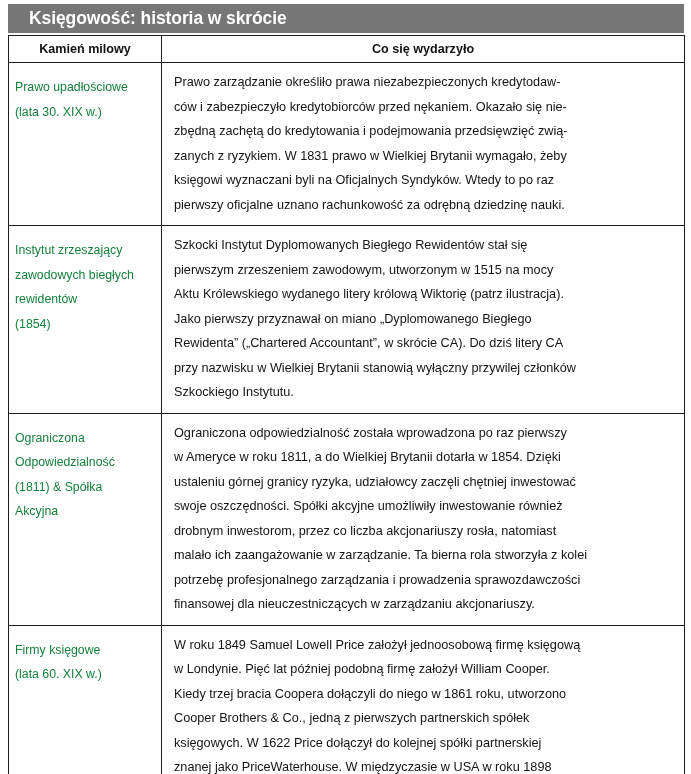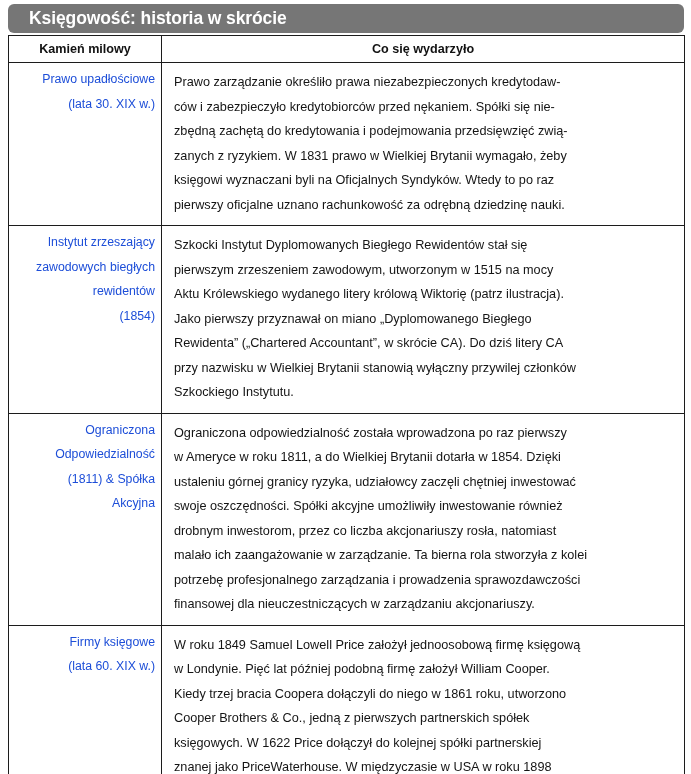--- a/index.html
+++ b/index.html
@@ -26,21 +26,20 @@
     position: absolute;
     left: 8px;
     top: 4px;
     width: 676px;
     height: 29px;
     background: #767676;
     display: flex;
     align-items: center;
     box-sizing: border-box;
     padding-left: 21px;
-    border-radius: 6px;
   }
   .title-bar .title-text {
     color: #ffffff;
     font-size: 17.5px;
     font-weight: bold;
     letter-spacing: -0.1px;
     white-space: nowrap;
     line-height: 1;
   }
   
@@ -66,25 +65,25 @@
     height: 26px;
     vertical-align: middle;
     text-align: center;
     font-size: 12.6px;
     font-weight: bold;
     color: #121212;
     margin-top: 12px;
   }
   
   td.milestone {
-    text-align: right;
+    text-align: left;
     font-size: 12.3px;
     line-height: 24.5px;
-    padding: 4px 6px 8px 6px;
-    color: #1d4ed8;
+    padding: 12px 6px 8px 6px;
+    color: #15803d;
   }
   td.event {
     text-align: left;
     font-size: 12.7px;
     line-height: 24.5px;
     padding: 7px 12px 8px 12px;
     color: #141414;
   }
   td.event .ln,
   td.milestone .ln {
@@ -115,21 +114,21 @@
     </thead>
     <tbody>
 
       <tr>
         <td class="milestone">
           <span class="ln">Prawo upadłościowe</span>
           <span class="ln">(lata 30. XIX w.)</span>
         </td>
         <td class="event">
           <span class="ln">Prawo zarządzanie określiło prawa niezabezpieczonych kredytodaw-</span>
-          <span class="ln">ców i zabezpieczyło kredytobiorców przed nękaniem. Spółki się nie-</span>
+          <span class="ln">ców i zabezpieczyło kredytobiorców przed nękaniem. Okazało się nie-</span>
           <span class="ln">zbędną zachętą do kredytowania i podejmowania przedsięwzięć zwią-</span>
           <span class="ln">zanych z ryzykiem. W 1831 prawo w Wielkiej Brytanii wymagało, żeby</span>
           <span class="ln">księgowi wyznaczani byli na Oficjalnych Syndyków. Wtedy to po raz</span>
           <span class="ln">pierwszy oficjalne uznano rachunkowość za odrębną dziedzinę nauki.</span>
         </td>
       </tr>
 
       <tr>
         <td class="milestone">
           <span class="ln">Instytut zrzeszający</span>

